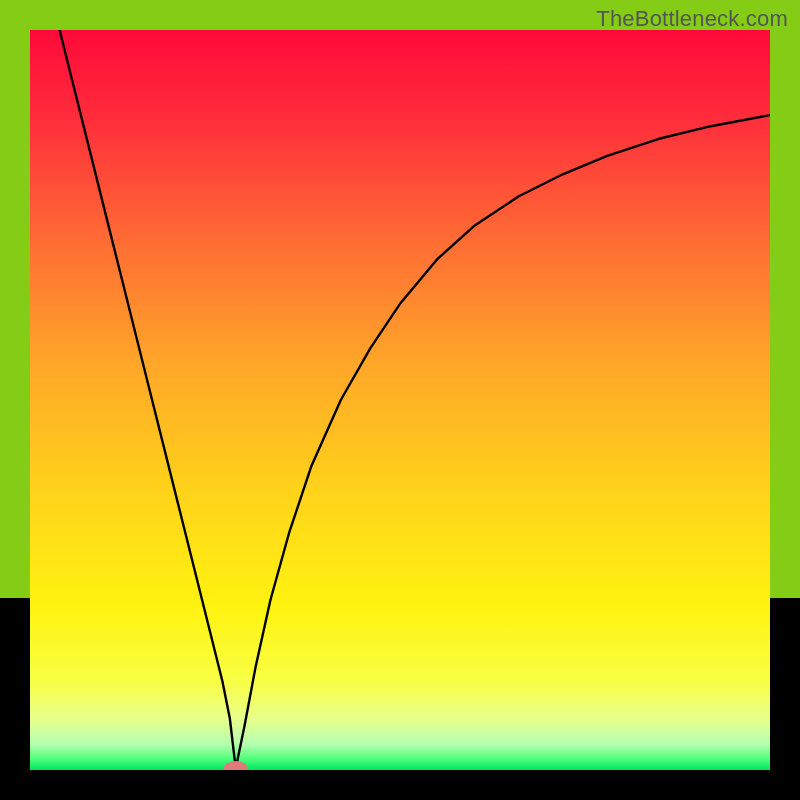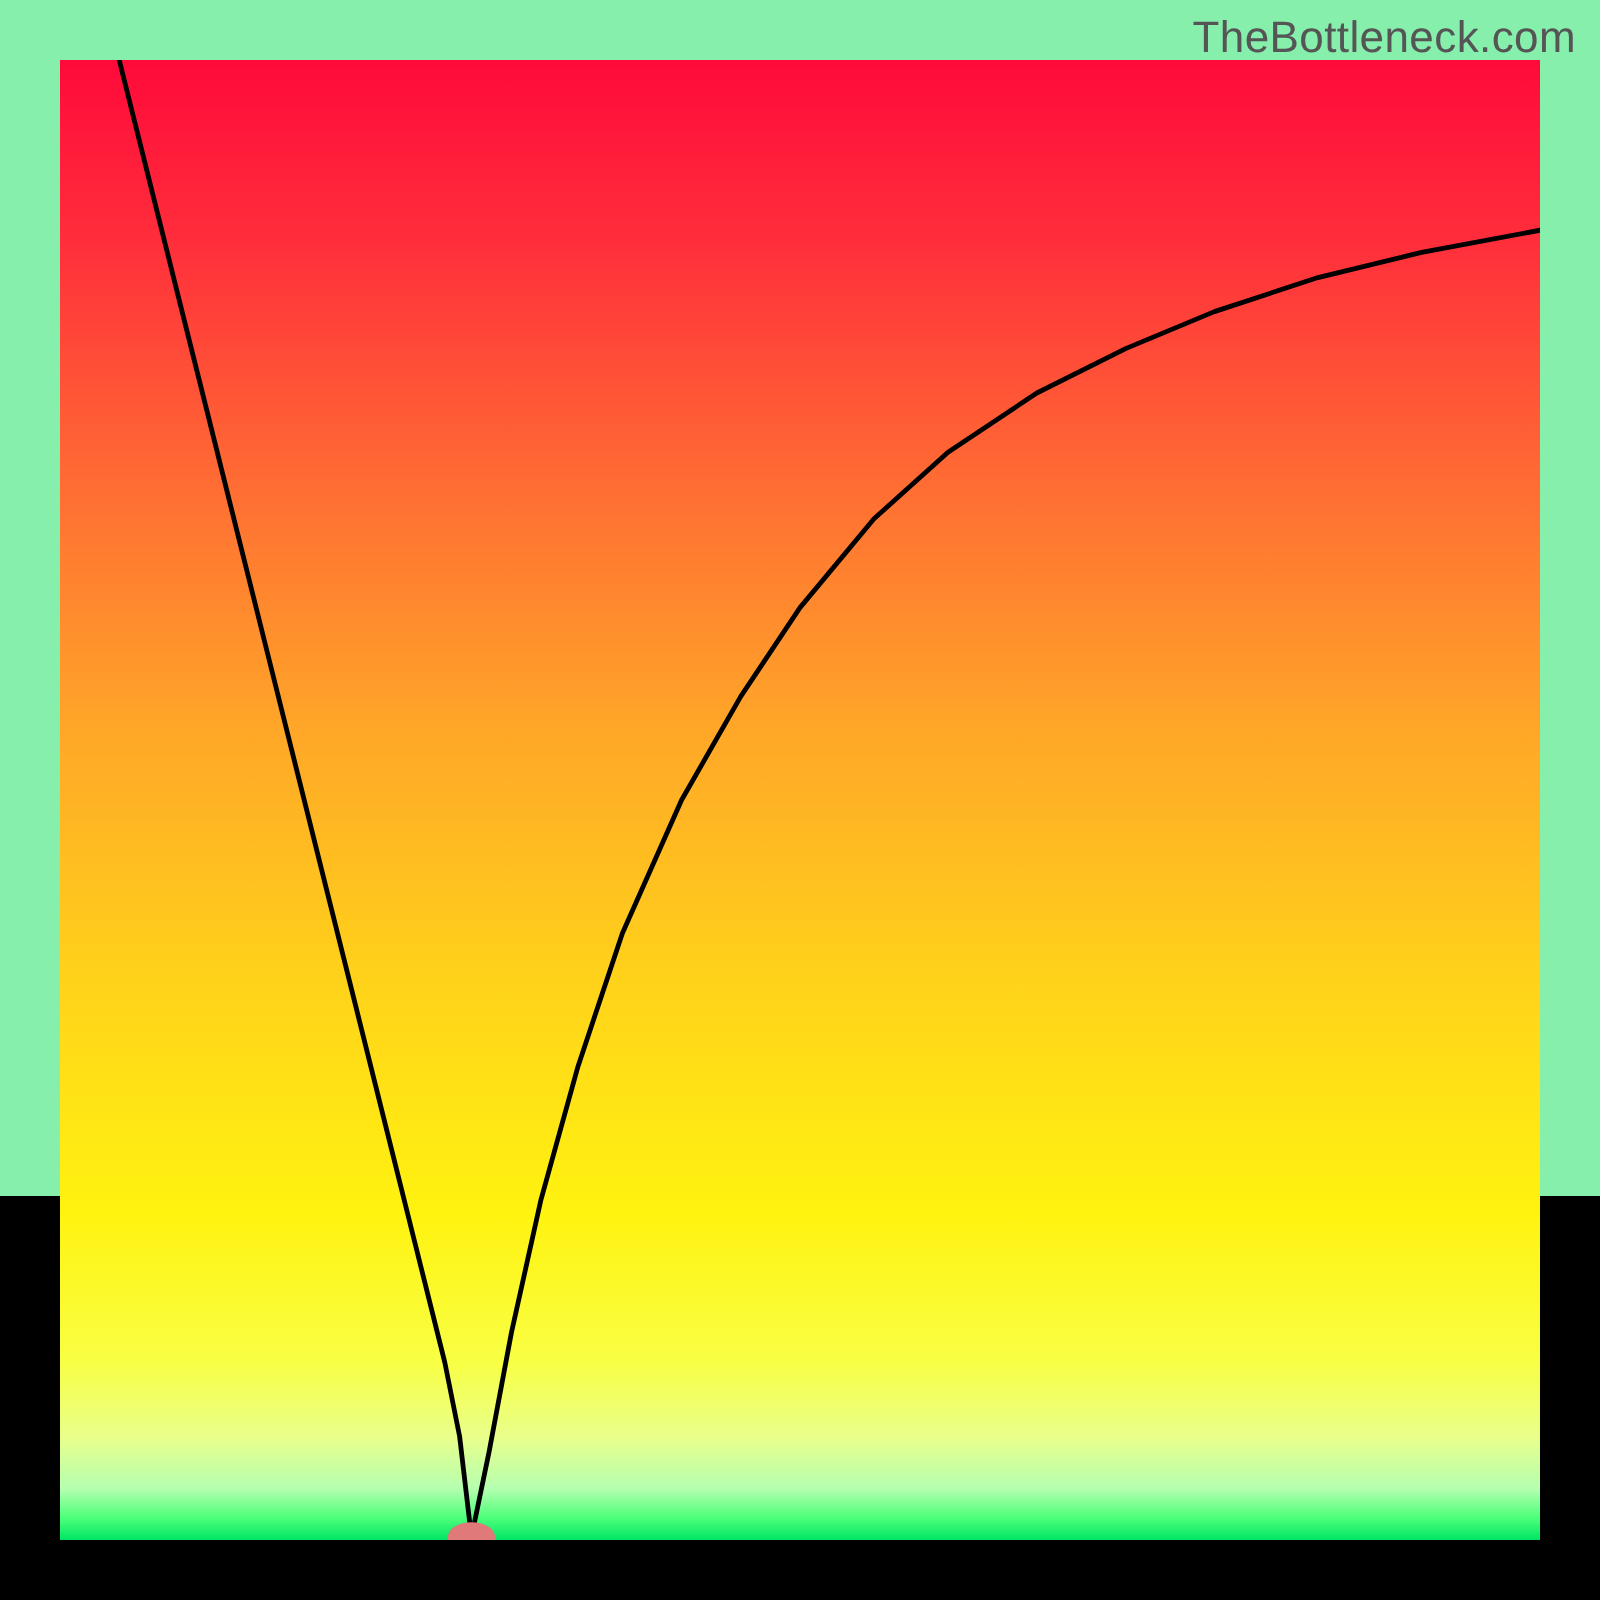--- a/index.html
+++ b/index.html
@@ -8,21 +8,21 @@
     width: 800px;
     height: 800px;
     background: #000;
     font-family: Arial, Helvetica, sans-serif;
     overflow: hidden;
   }
   .outer {
     position: relative;
     width: 800px;
     height: 598px;
-    background: #86efac;
+    background: #84cc16;
   }
   .watermark {
     position: absolute;
     top: 6px;
     right: 12px;
     color: #555;
     font-size: 22px;
     font-weight: 500;
     letter-spacing: 0.2px;
     z-index: 10;

